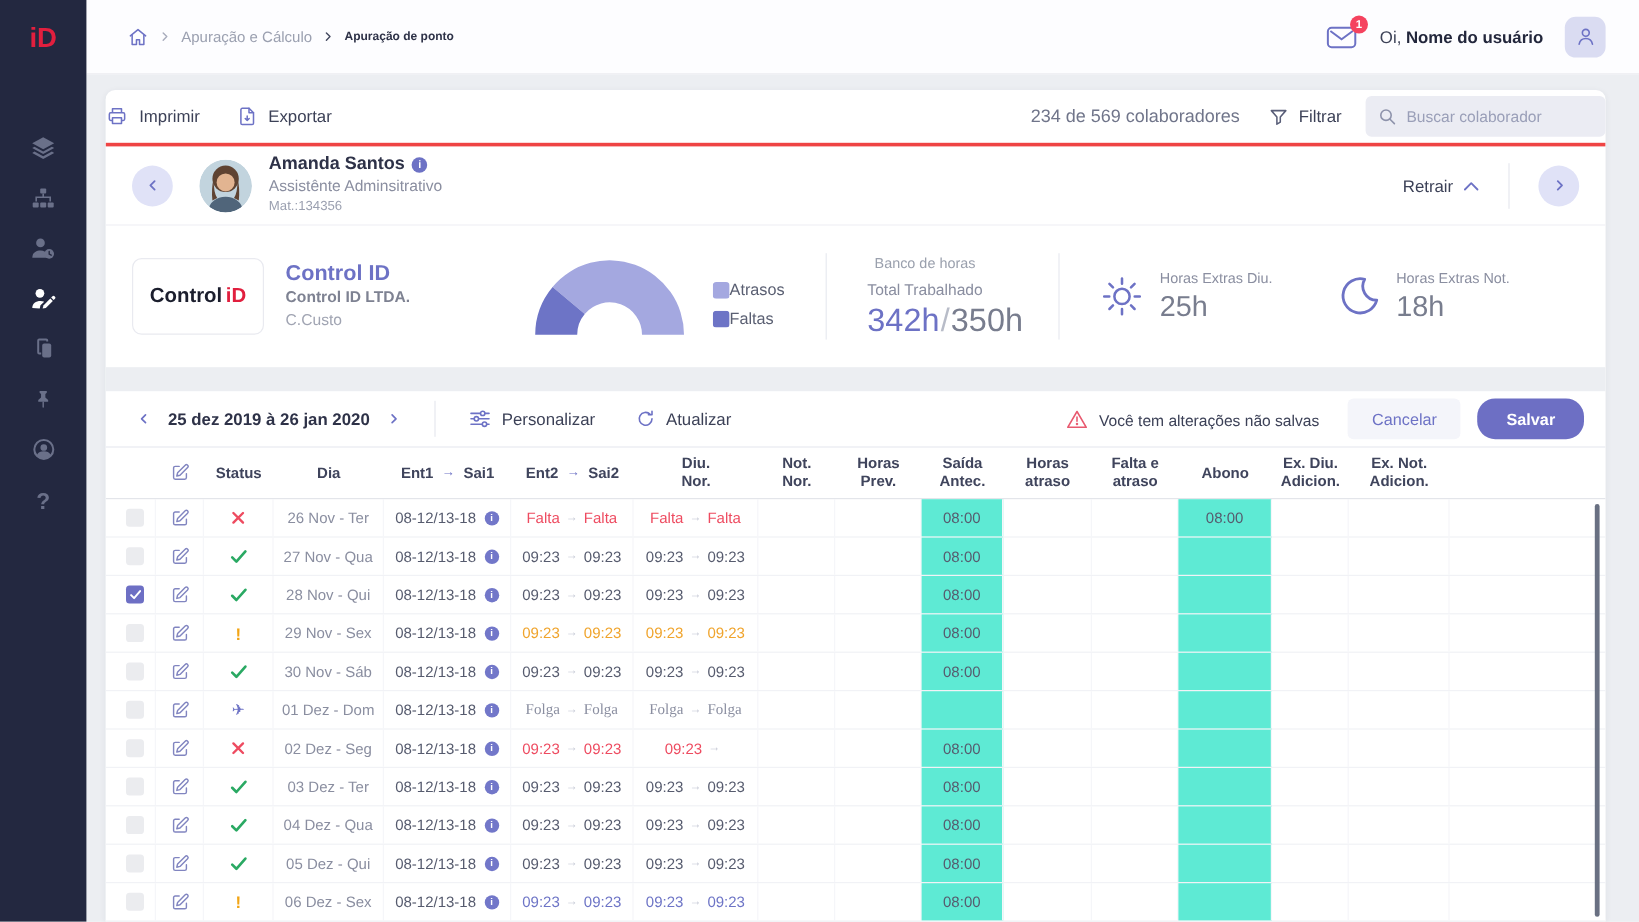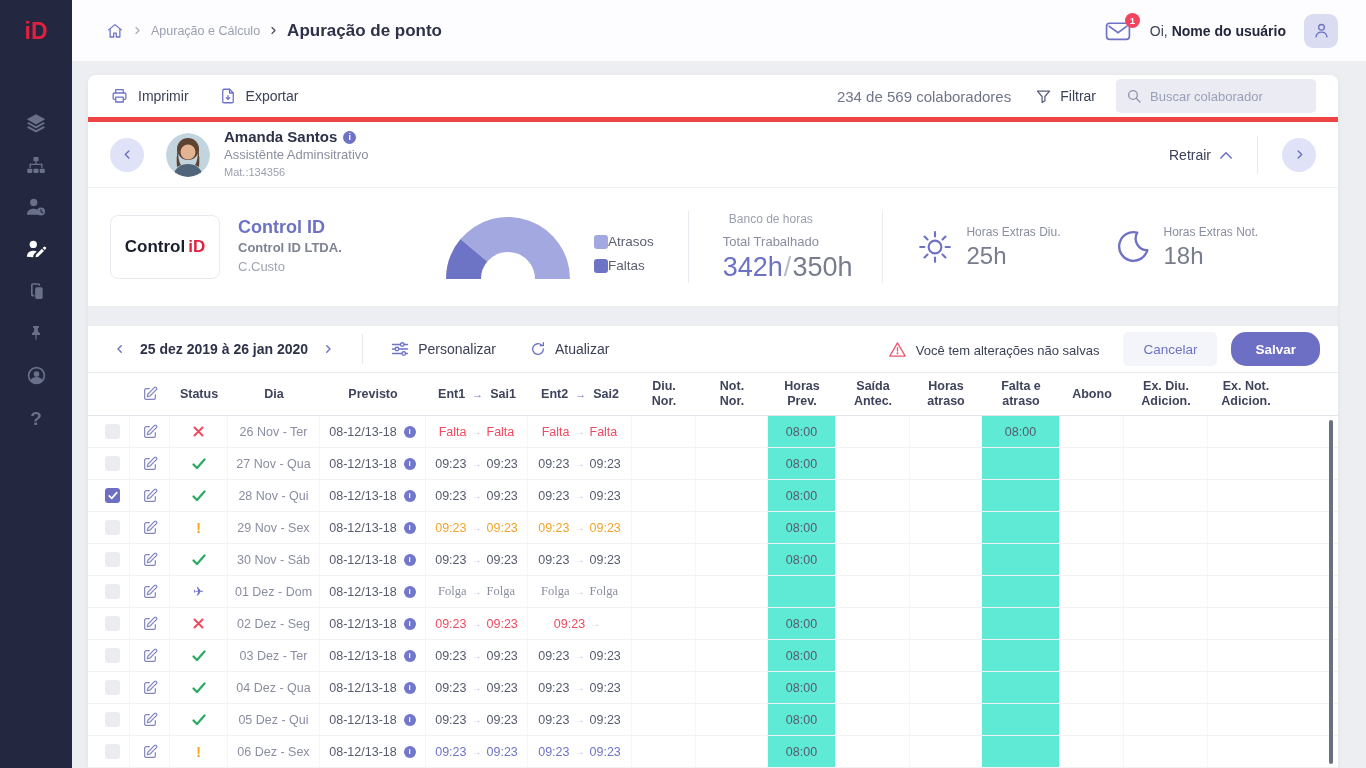--- a/index.html
+++ b/index.html
@@ -11,33 +11,33 @@
   .nav { display:flex; flex-direction:column; align-items:center; gap:20px; padding-top:52px; }
   .nav-btn { width:40px; height:22px; display:flex; align-items:center; justify-content:center; color:#6a7089; cursor:pointer; }
   .nav-btn.active { color:#ffffff; }
   .nav-btn .q { font-size:19px; font-weight:bold; }
 
   
   .topbar { position:absolute; left:72px; right:0; top:0; height:62px; background:#fdfdff; border-bottom:1px solid #ededf2; display:flex; align-items:center; padding:0 28px 0 34px; z-index:4; }
   .crumbs { display:flex; align-items:center; gap:9px; }
   .crumb-sep { display:flex; align-items:center; }
   .crumb-gray { font-size:12.5px; color:#9ba0b0; }
-  .crumb-bold { font-size:17px; color:#2e3248; font-weight:bold; }
+  .crumb-bold { font-size:10px; color:#2e3248; font-weight:bold; }
   .top-right { margin-left:auto; display:flex; align-items:center; gap:18px; }
   .mail { position:relative; display:flex; align-items:center; cursor:pointer; }
   .mail-badge { position:absolute; top:-7px; right:-8px; min-width:15px; height:15px; border-radius:8px; background:#f5435f; color:#fff; font-size:9.5px; font-weight:bold; display:flex; align-items:center; justify-content:center; padding:0 3px; }
   .greet { font-size:14px; color:#3d4257; }
   .greet b { color:#23273c; }
   .avatar-btn { width:34px; height:34px; border-radius:9px; background:#dadcf2; display:flex; align-items:center; justify-content:center; cursor:pointer; }
 
   
   .card { position:absolute; left:88px; top:75px; width:1250px; height:693px; background:#ffffff; border-radius:8px 8px 0 0; box-shadow:0 1px 5px rgba(40,44,70,.06); overflow:hidden; }
 
   
-  .toolbar { height:47px; display:flex; align-items:center; padding:0 22px; border-bottom:5px solid #ef4444; }
+  .toolbar { height:47px; display:flex; align-items:center; padding:0 0; border-bottom:3px solid #ef4444; }
   .tool-btn { display:flex; align-items:center; gap:9px; font-size:14px; color:#3c4157; cursor:pointer; margin-right:30px; }
   .tb-count { margin-left:auto; font-size:15px; color:#70758a; margin-right:24px; }
   .filter-btn { display:flex; align-items:center; gap:8px; font-size:14px; color:#3c4157; cursor:pointer; margin-right:20px; }
   .search { width:200px; height:34px; background:#ebecf3; border-radius:5px; display:flex; align-items:center; padding:0 10px; gap:8px; }
   .search input { border:none; background:transparent; outline:none; font-size:13px; color:#3c4157; width:100%; font-family:"Liberation Sans",sans-serif; }
   .search input::placeholder { color:#9a9fb8; }
 
   
   .emp-row { height:66px; display:flex; align-items:center; padding:0 22px; border-bottom:1px solid #f0f1f5; }
   .circle-btn { width:34px; height:34px; border-radius:50%; background:#e0e2f7; display:flex; align-items:center; justify-content:center; cursor:pointer; flex:0 0 auto; }
@@ -432,23 +432,20 @@
           <path d="M11 4H6a2 2 0 0 0-2 2v12a2 2 0 0 0 2 2h12a2 2 0 0 0 2-2v-5"></path>
           <path d="M18.5 2.5a2.1 2.1 0 0 1 3 3L12 15l-4 1 1-4z"></path>
         </svg>
       </div>
       <div class="th th-stack">
         <span>Status</span>
       </div>
       <div class="th th-stack">
         <span>Dia</span>
       </div>
-      <div class="th th-stack">
-        <span>Previsto</span>
-      </div>
       <div class="th th-pair">
         <span>Ent1</span>
         <span class="parr">→</span>
         <span>Sai1</span>
       </div>
       <div class="th th-pair">
         <span>Ent2</span>
         <span class="parr">→</span>
         <span>Sai2</span>
       </div>

